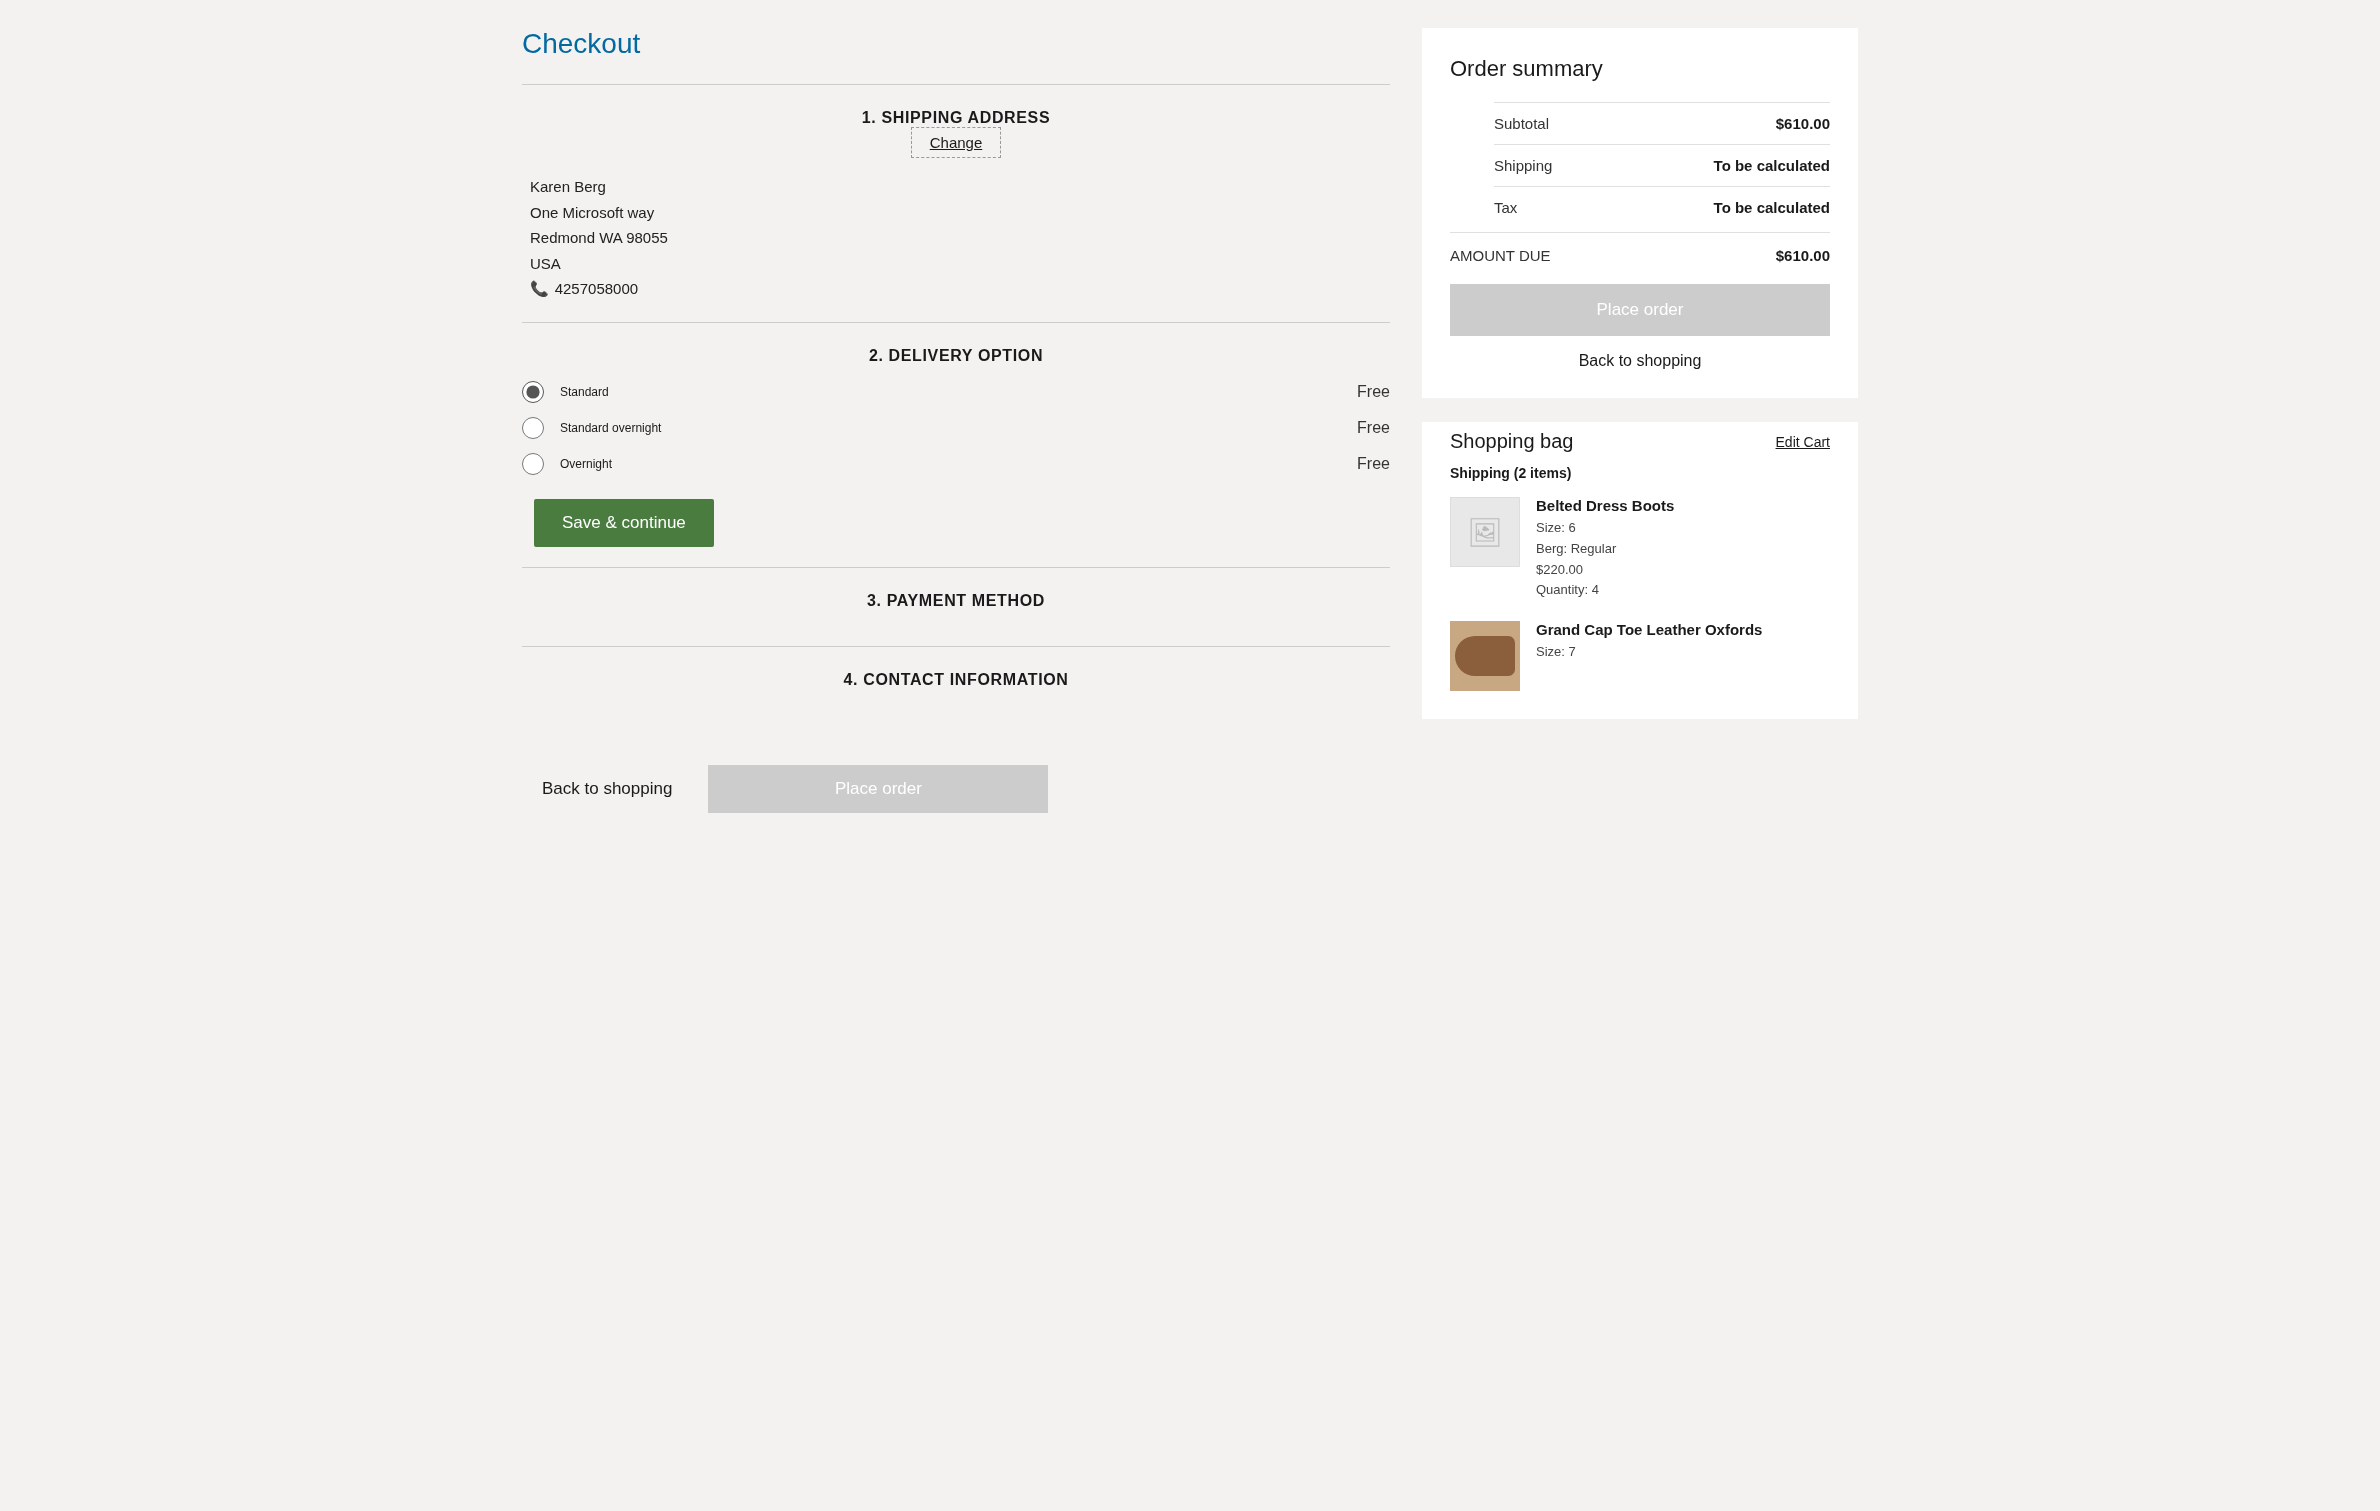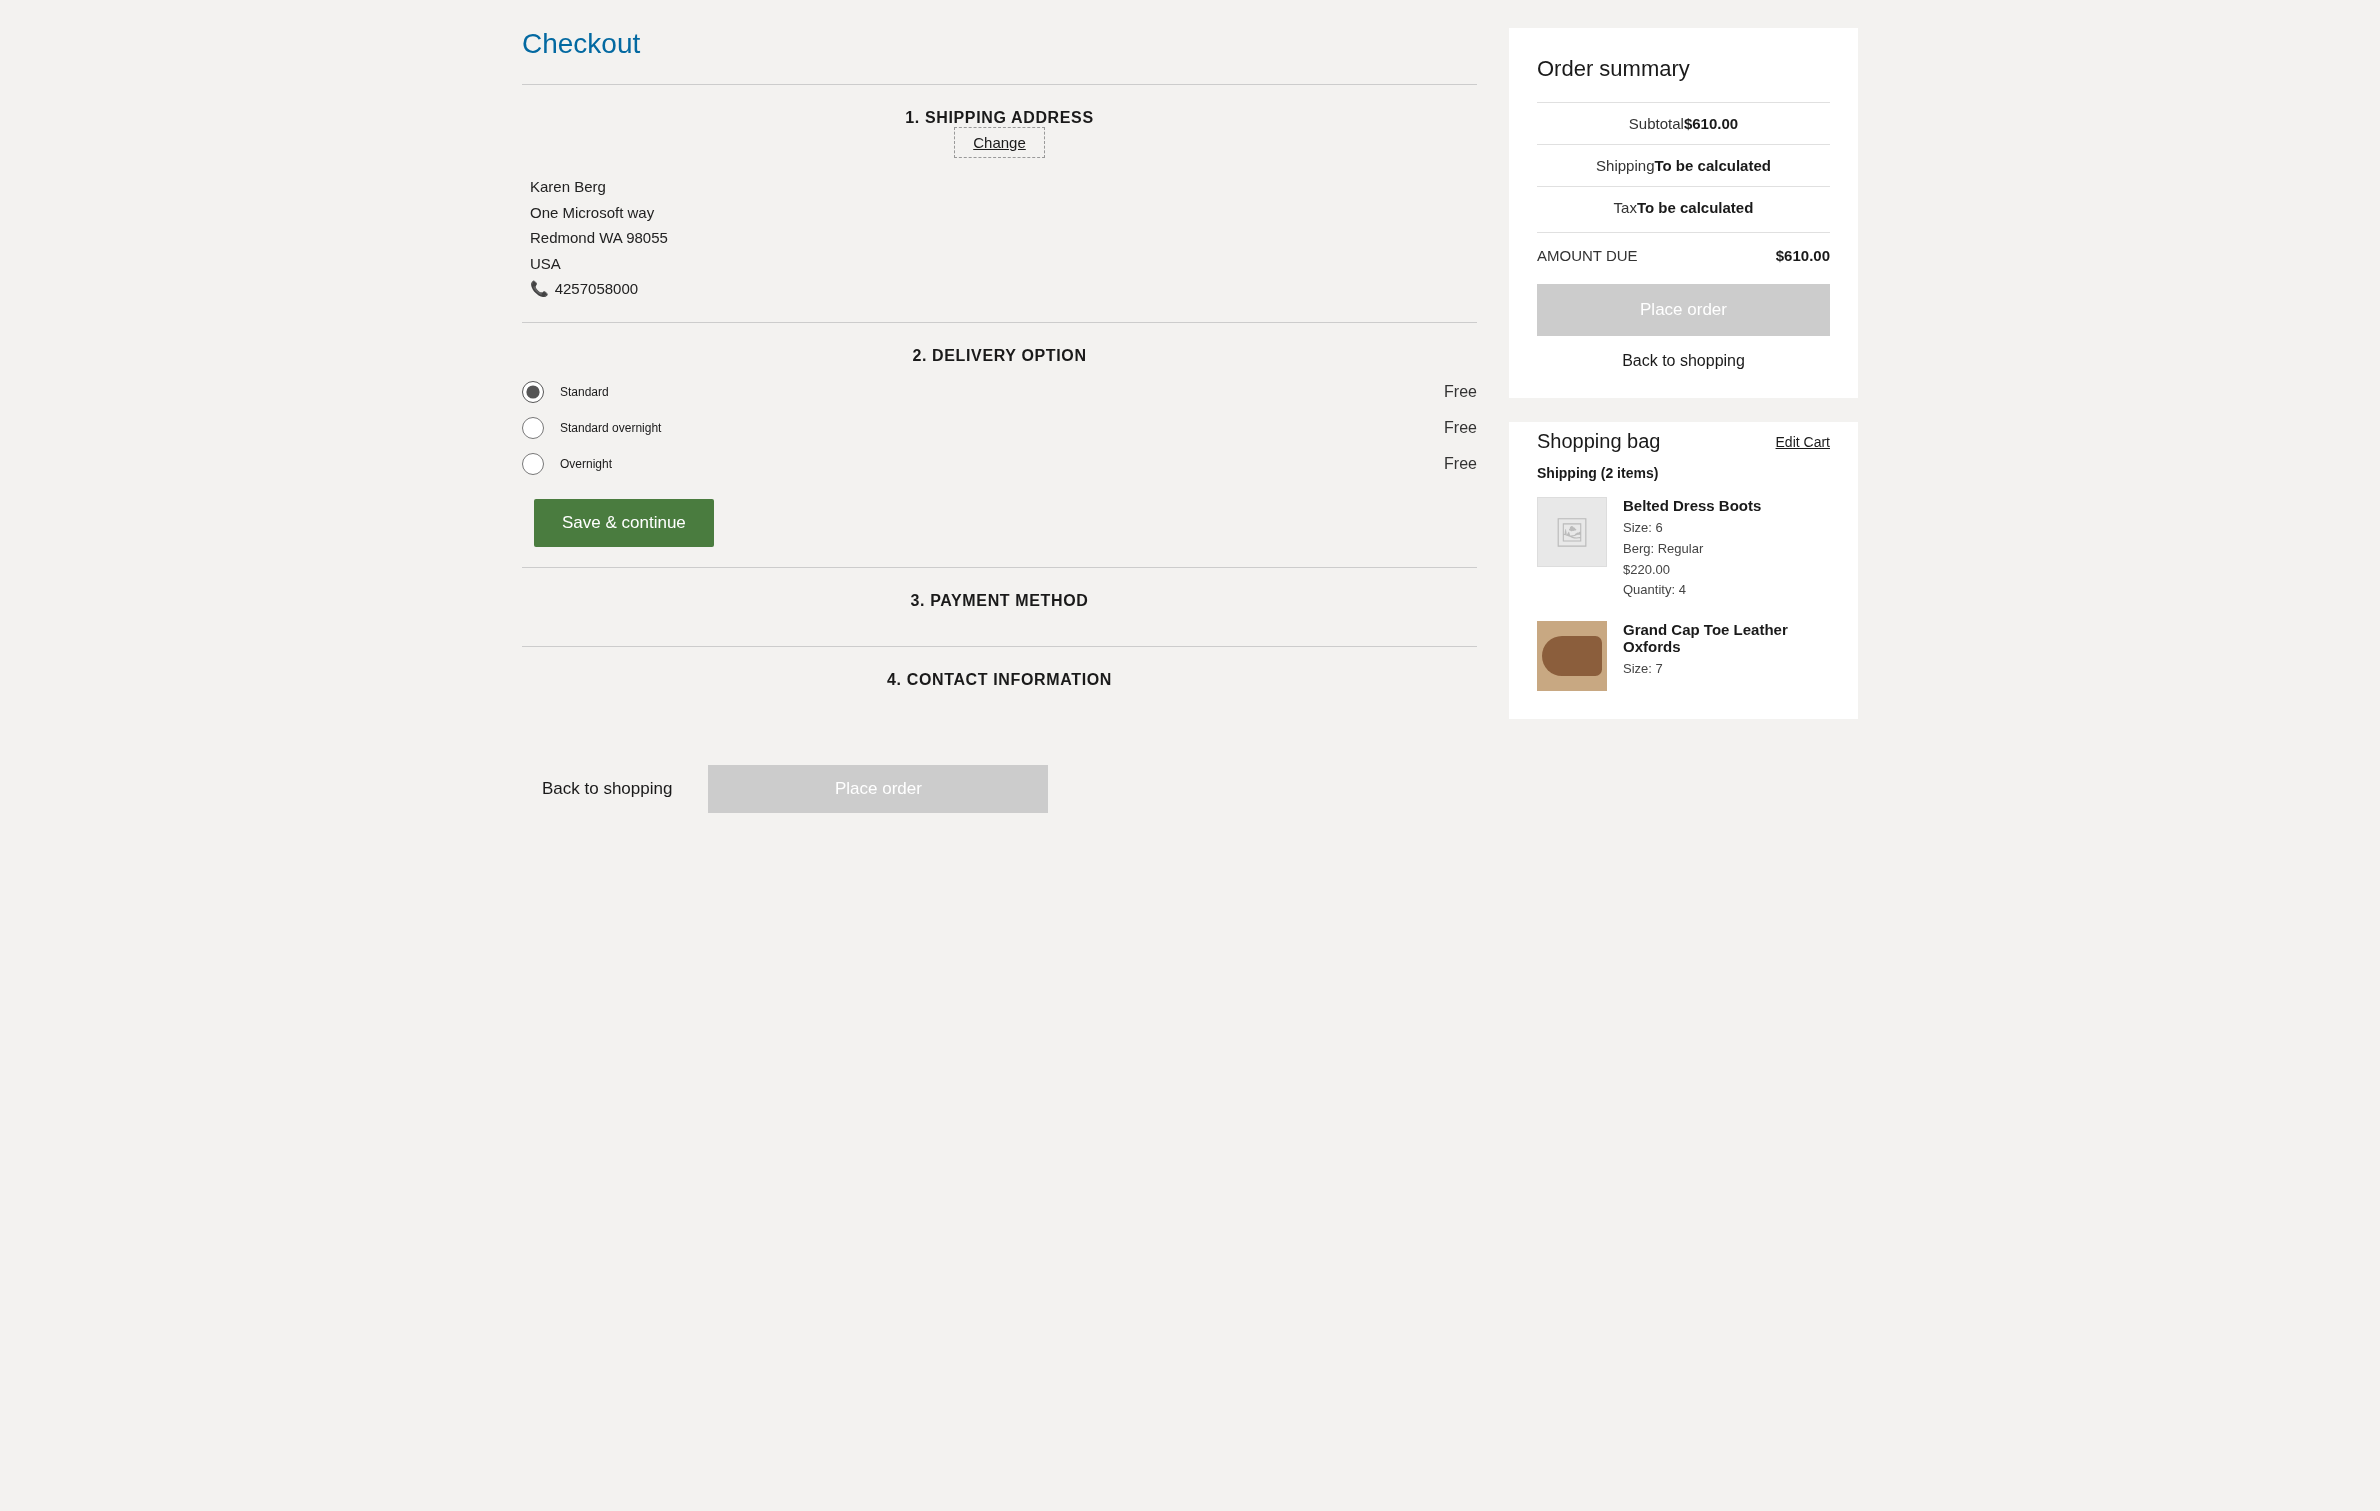--- a/index.html
+++ b/index.html
@@ -15,21 +15,21 @@
       padding: 28px 32px;
       display: flex;
       gap: 32px;
       align-items: flex-start;
     }
     .main-column {
       flex: 1 1 0;
       min-width: 0;
     }
     .sidebar-column {
-      width: 349px;
+      width: 436px;
       flex-shrink: 0;
     }
     h1.page-title {
       font-size: 28px;
       font-weight: 400;
       margin-bottom: 24px;
       color: #0369a1;
     }
     .section {
       background: #f3f2f0;
@@ -141,25 +141,26 @@
       padding: 28px 28px 20px 28px;
       margin-bottom: 24px;
     }
     .order-summary-title {
       font-size: 22px;
       font-weight: 400;
       margin-bottom: 20px;
     }
     .summary-row {
       display: flex;
-      justify-content: center;
+      justify-content: space-between;
       align-items: center;
       padding: 12px 0;
       border-top: 1px solid #e0e0e0;
       font-size: 15px;
+      margin-left: 44px;
     }
     .summary-row:first-of-type { border-top: none; }
     .summary-label { color: #333; }
     .summary-value { font-weight: 700; }
     .amount-due-row {
       display: flex;
       justify-content: space-between;
       align-items: center;
       padding: 14px 0 0 0;
       border-top: 1px solid #e0e0e0;

